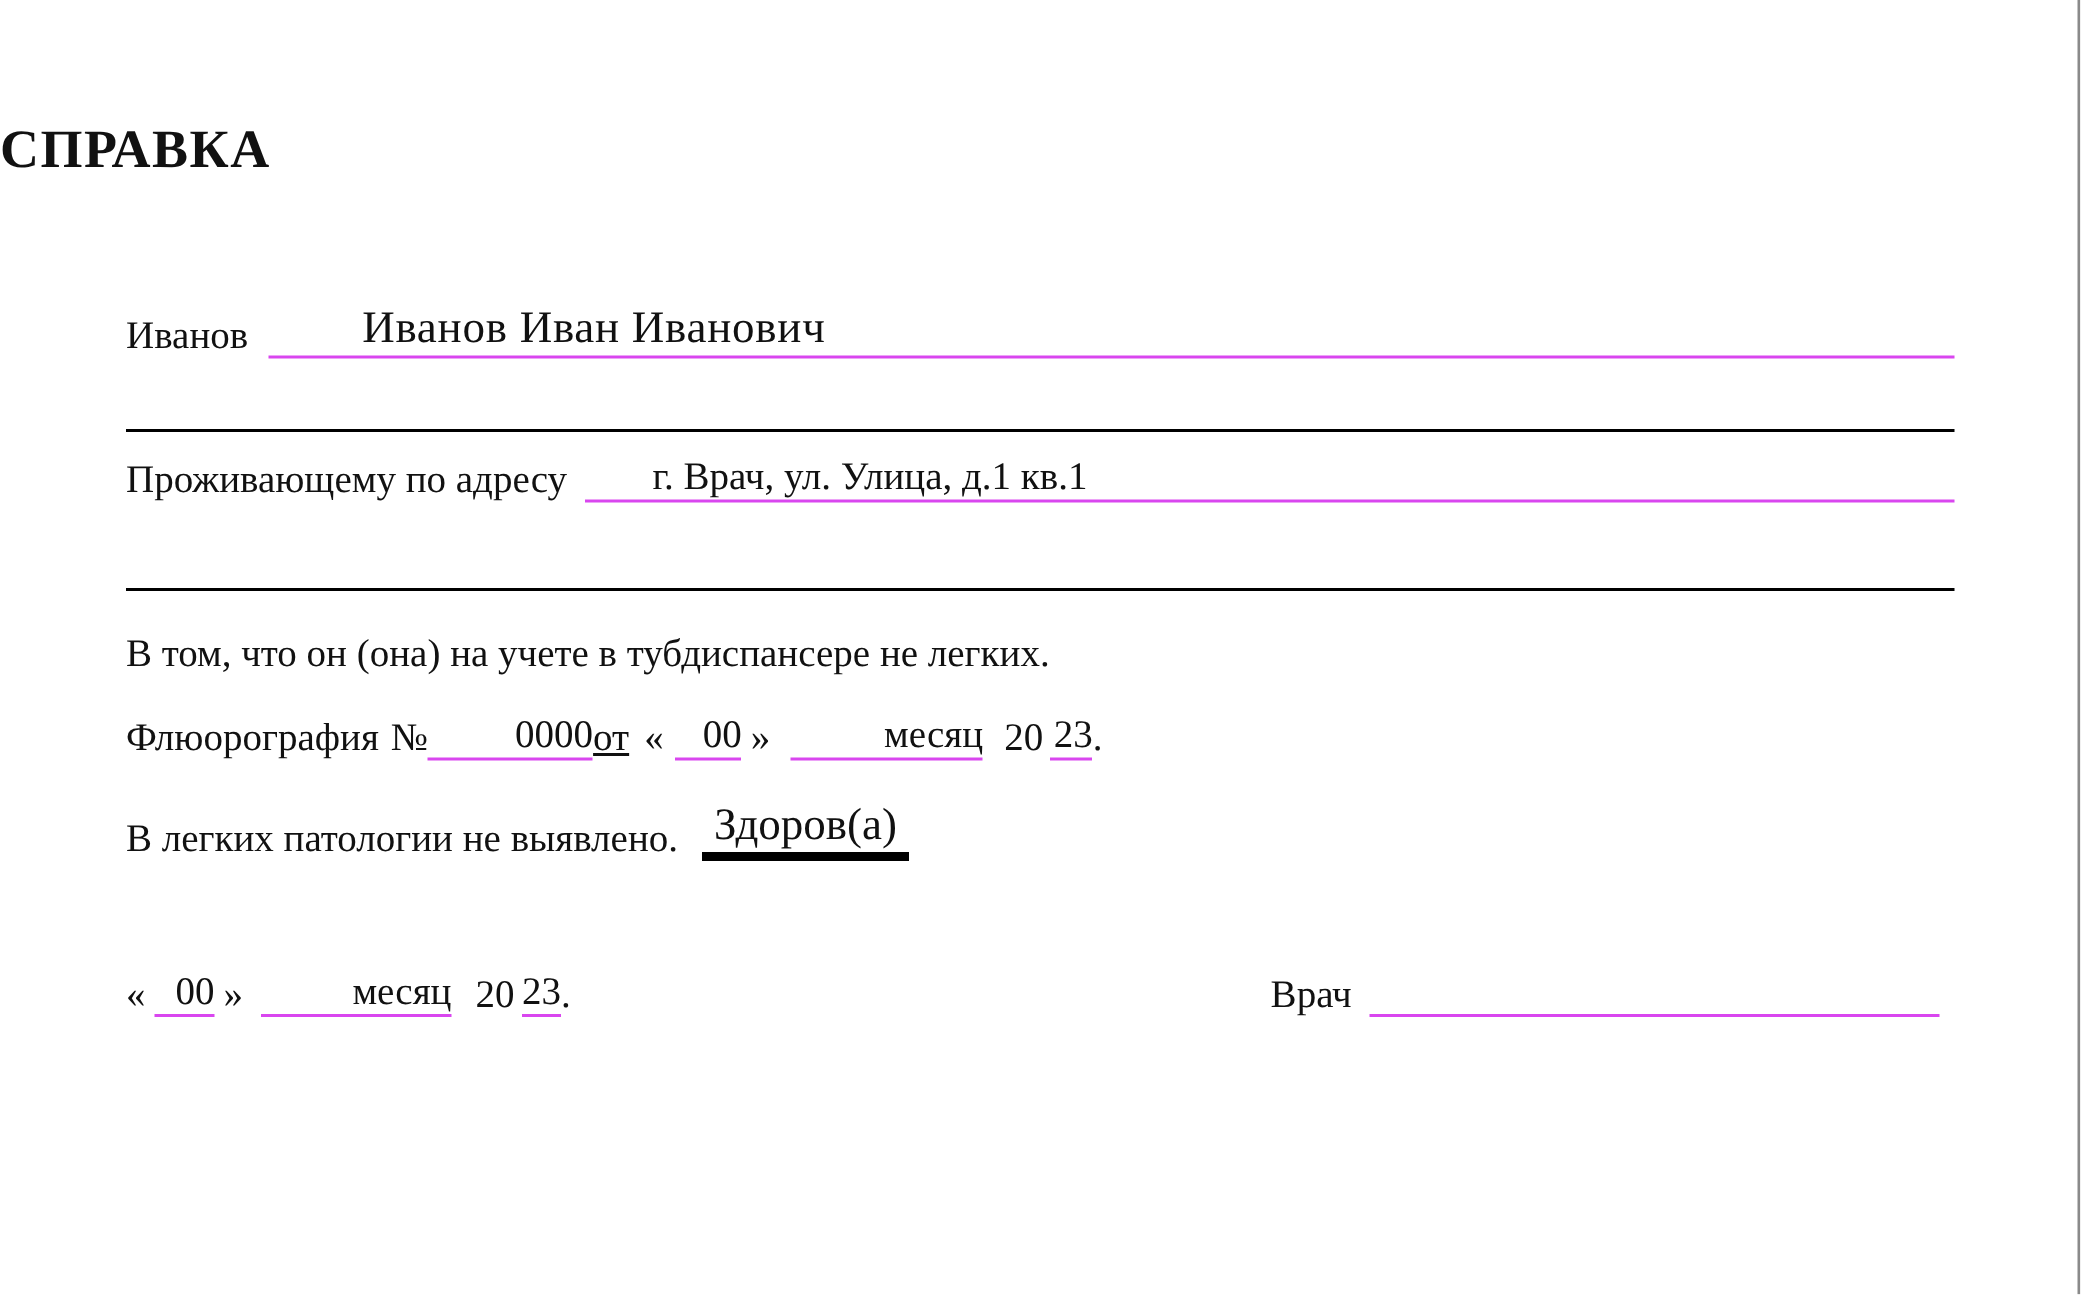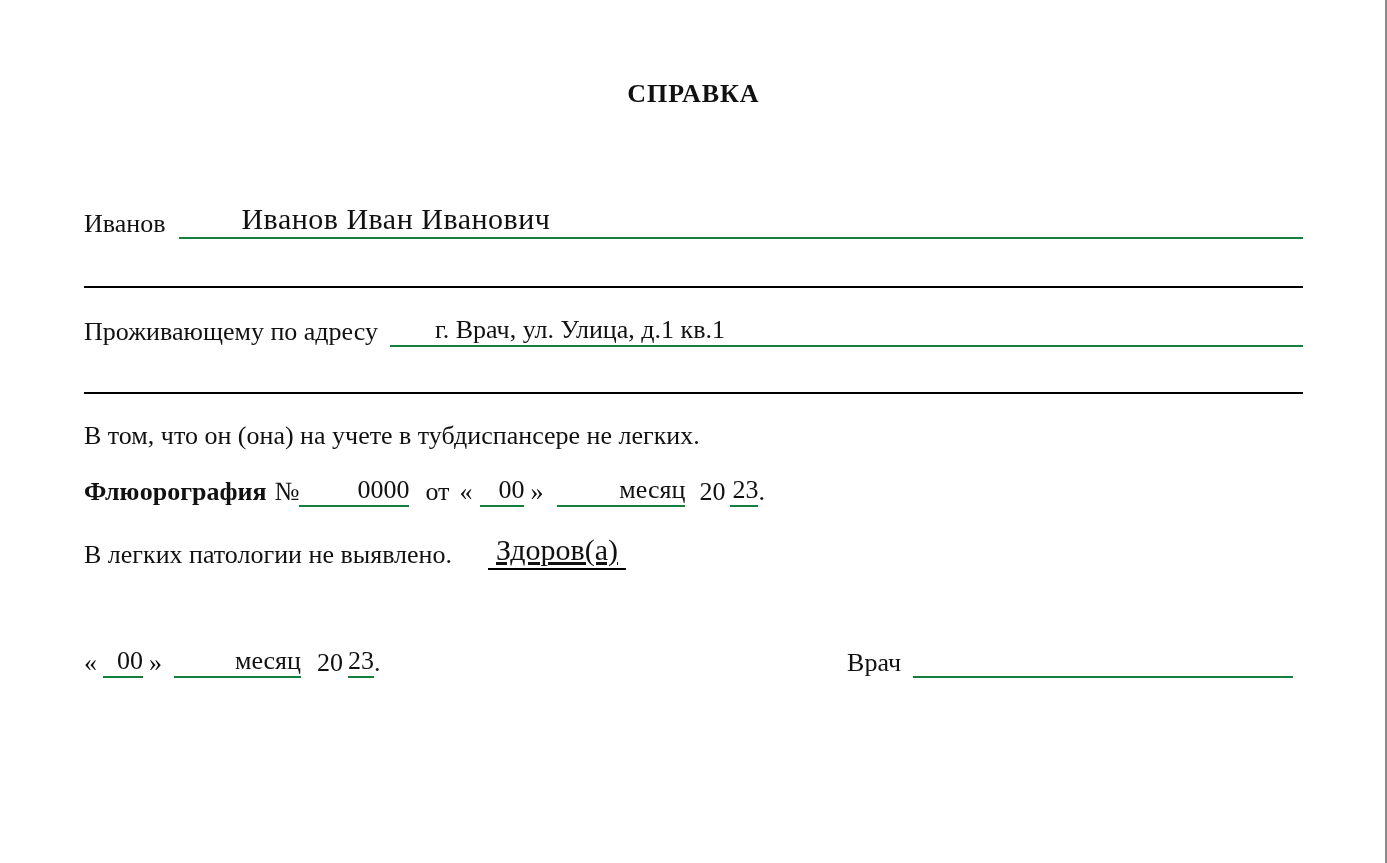--- a/index.html
+++ b/index.html
@@ -16,72 +16,71 @@
   .edge-line {
     position: absolute;
     top: 0; right: 0;
     width: 2px; height: 100%;
     background: #8a8a8a;
   }
   .title-row {
     position: absolute;
     top: 78px; left: 0;
     width: 100%;
-    text-align: center;
-    font-size: 26px;
+    text-align: left;
+    font-size: 36px;
     font-weight: bold;
     letter-spacing: 1px;
     line-height: 1.2;
   }
   .row {
     position: absolute;
     left: 84px;
     width: 1219px;
     display: flex;
     align-items: flex-end;
     font-size: 26px;
     line-height: 1.15;
     white-space: nowrap;
   }
   .fill {
-    border-bottom: 2px solid #15803d;
+    border-bottom: 2px solid #d946ef;
     display: inline-block;
     font-family: Liberation Serif, serif;
   }
   .flex-fill { flex: 1 1 auto; }
   .row-issued { top: 202px; }
   .row-issued .fill { margin-left: 14px; padding-left: 62px; font-size: 30px; letter-spacing: 0.5px; }
   .blank-line {
     position: absolute;
     left: 84px;
     width: 1219px;
     height: 0;
     border-bottom: 2px solid #000000;
   }
   .blank-1 { top: 286px; }
   .blank-2 { top: 392px; }
-  .row-address { top: 315px; }
+  .row-address { top: 303px; }
   .row-address .fill { margin-left: 12px; padding-left: 45px; }
   .row-statement { top: 421px; }
   .row-fluoro { top: 475px; }
-  .row-fluoro .label-bold { font-weight: bold; margin-right: 8px; }
+  .row-fluoro .label-bold { font-weight: normal; margin-right: 8px; }
   .seg { text-align: right; }
   .seg-number { width: 110px; }
   .seg-day { width: 44px; margin-left: 8px; margin-right: 6px; }
   .seg-month { width: 128px; margin-left: 14px; }
   .seg-year { width: 28px; margin-left: 5px; }
-  .word-from { margin-left: 16px; margin-right: 10px; }
+  .word-from { margin-left: 0; margin-right: 10px; text-decoration: underline; }
   .word-century { margin-left: 14px; }
   .row-result { top: 533px; align-items: flex-end; }
   .row-result .status {
     font-size: 30px;
-    margin-left: 36px;
+    margin-left: 16px;
     padding: 0 8px;
-    border-bottom: 2px solid #000000;
-    text-decoration: underline;
+    border-bottom: 6px solid #000000;
   }
   .row-footer {
     top: 646px;
     width: 1209px;
     justify-content: space-between;
   }
   .footer-left, .footer-right {
     display: flex;
     align-items: flex-end;
     white-space: nowrap;

